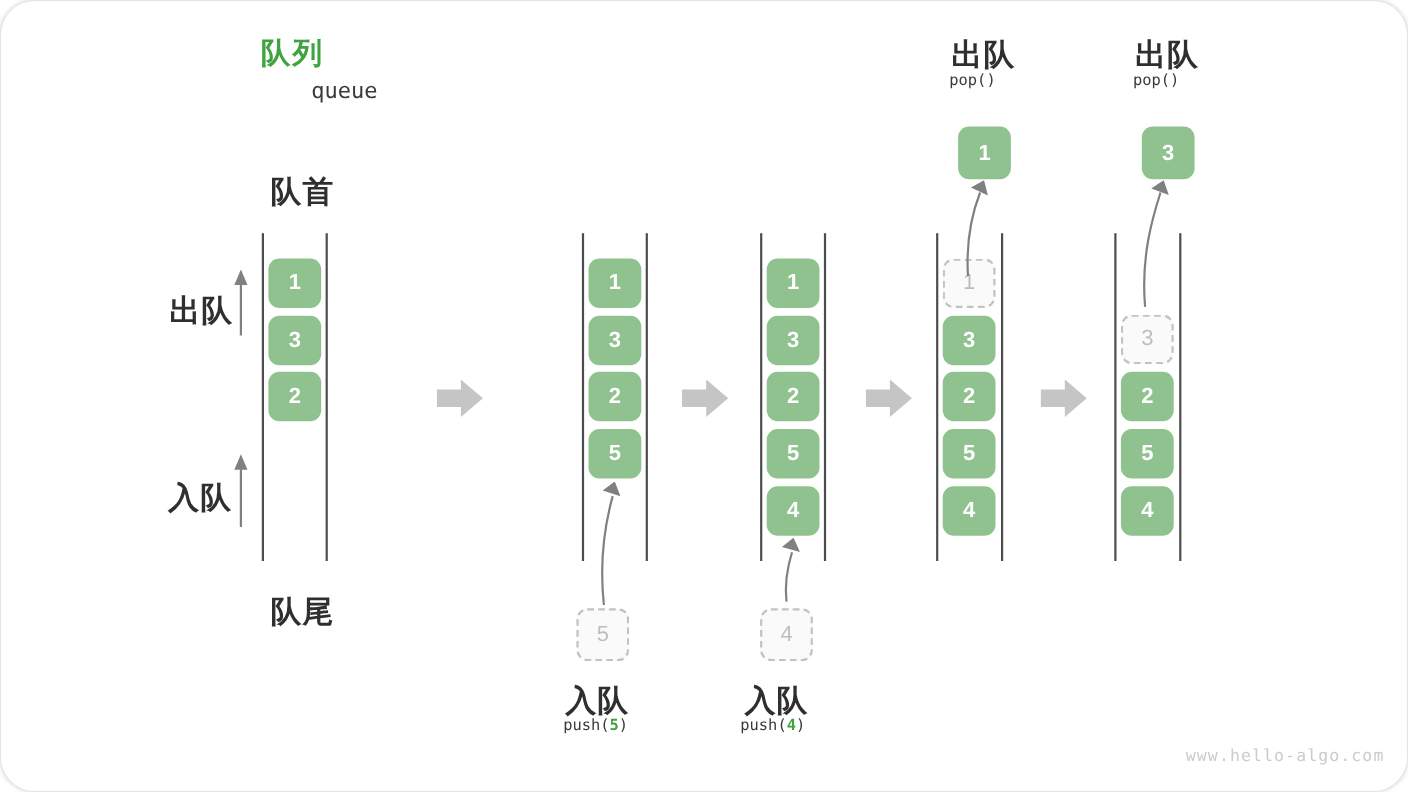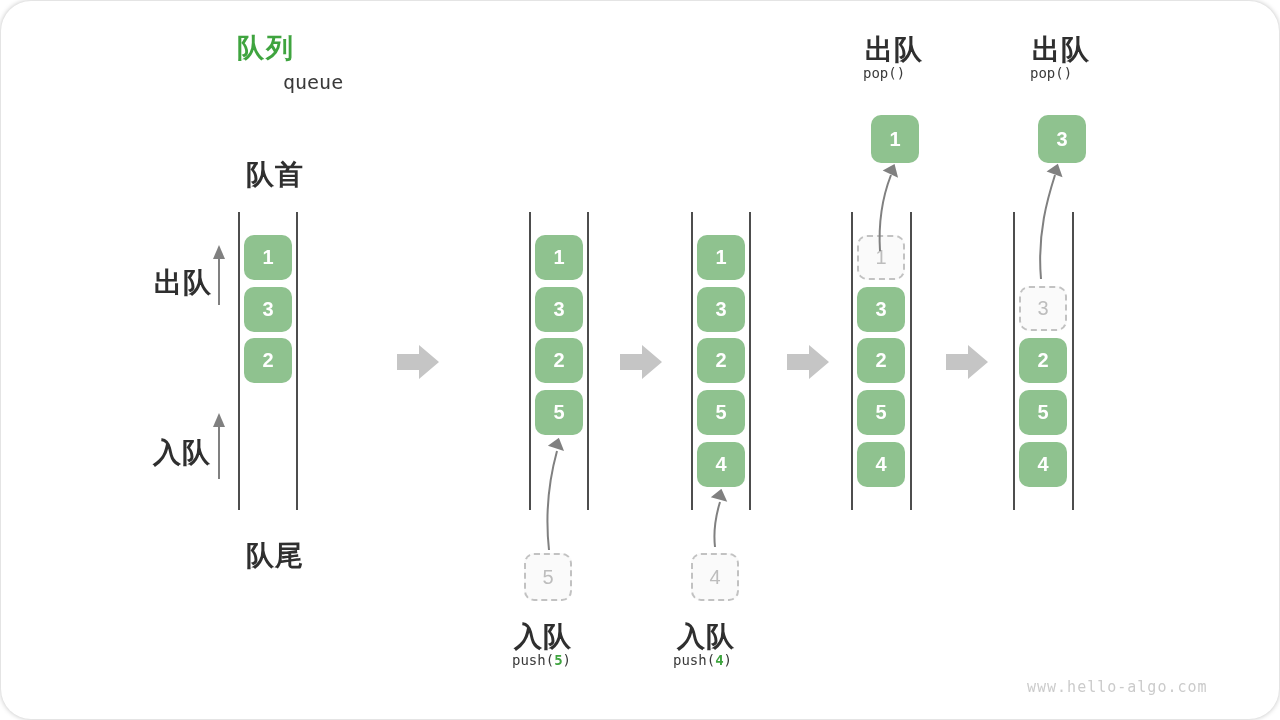--- a/index.html
+++ b/index.html
@@ -154,15 +154,15 @@
     <div class="dashed-box" style="left:1018px;top:285px;">3</div>
     <div class="box" style="left:1018px;top:337px;">2</div>
     <div class="box" style="left:1018px;top:389px;">5</div>
     <div class="box" style="left:1018px;top:441px;">4</div>
     <svg class="abs thin-arrow" style="left:1032px;top:162px;" width="30" height="120">
       <path d="M8,116 C4,70 15,34 22,12"></path>
         <polygon class="head" points="27,2 16,11 27,19" transform="rotate(110 24 9)"></polygon>
     </svg>
   </div>
 
-  <div class="abs watermark mono" style="left:1026px;top:677px;">www.hello-algo.com</div>
+  <div class="abs watermark mono" style="left:1077px;top:677px;">www.hello-algo.com</div>
 
 </div>
 
 </body></html>

